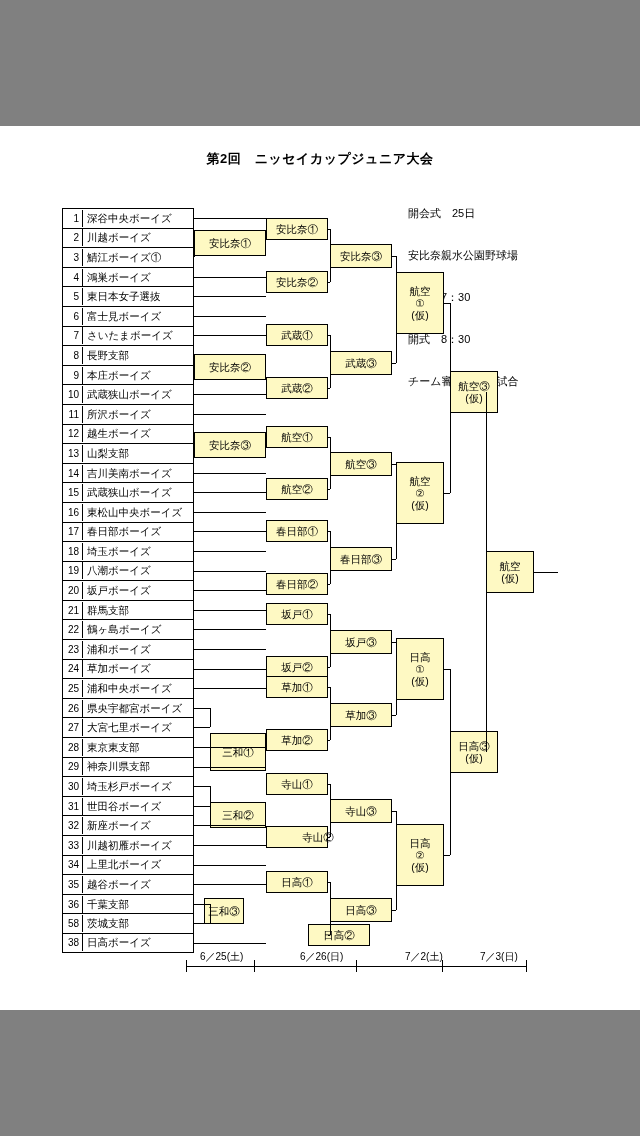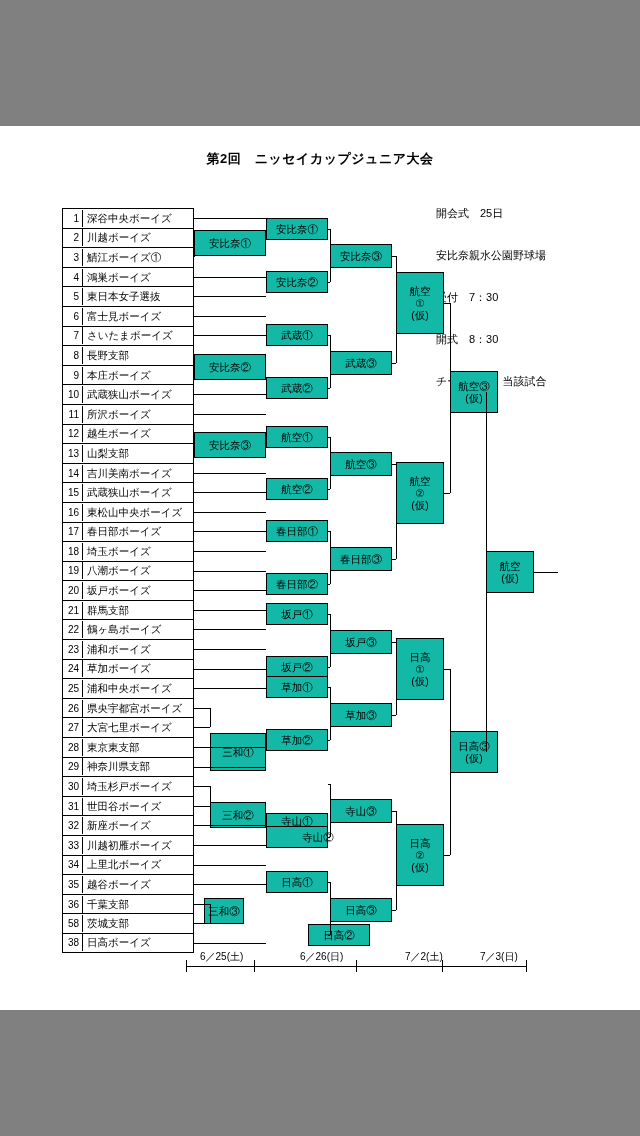--- a/index.html
+++ b/index.html
@@ -37,21 +37,21 @@
   }
   .info {
     position: absolute;
     left: 408px;
     top: 52px;
     font-size: 11px;
     line-height: 14px;
     color: #000;
     white-space: pre;
   }
-  .info div { white-space: pre; margin-left: 28px; }
+  .info div { white-space: pre; }
 
   
   .teams {
     position: absolute;
     left: 62px;
     top: 82px;
     width: 132px;
   }
   .team-row {
     display: flex;
@@ -81,21 +81,21 @@
     line-height: 17px;
     white-space: nowrap;
     overflow: hidden;
   }
 
   
   .node {
     position: absolute;
     box-sizing: border-box;
     border: 1px solid #000;
-    background: #14b8a6;
+    background: #fef9c3;
     font-size: 10.5px;
     color: #000;
     text-align: center;
     white-space: pre;
     display: flex;
     align-items: center;
     justify-content: center;
     line-height: 12px;
   }
   .line {
@@ -297,21 +297,21 @@
         <div class="node" style="left: 266px; top: 198px; width: 62px; height: 22px;">武蔵①</div>
         <div class="node" style="left: 266px; top: 251px; width: 62px; height: 22px;">武蔵②</div>
         <div class="node" style="left: 266px; top: 300px; width: 62px; height: 22px;">航空①</div>
         <div class="node" style="left: 266px; top: 352px; width: 62px; height: 22px;">航空②</div>
         <div class="node" style="left: 266px; top: 394px; width: 62px; height: 22px;">春日部①</div>
         <div class="node" style="left: 266px; top: 447px; width: 62px; height: 22px;">春日部②</div>
         <div class="node" style="left: 266px; top: 477px; width: 62px; height: 22px;">坂戸①</div>
         <div class="node" style="left: 266px; top: 530px; width: 62px; height: 22px;">坂戸②</div>
         <div class="node" style="left: 266px; top: 550px; width: 62px; height: 22px;">草加①</div>
         <div class="node" style="left: 266px; top: 603px; width: 62px; height: 22px;">草加②</div>
-        <div class="node" style="left: 266px; top: 647px; width: 62px; height: 16px; margin-top: 40px;">寺山①</div>
+        <div class="node" style="left: 266px; top: 647px; width: 62px; height: 22px;">寺山①</div>
         <div class="node" style="left: 266px; top: 700px; width: 62px; height: 22px; padding-left: 42px;">寺山②</div>
         <div class="node" style="left: 266px; top: 745px; width: 62px; height: 22px;">日高①</div>
         <div class="node" style="left: 266px; top: 798px; width: 62px; height: 22px; margin-left: 42px;">日高②</div>
         <div class="node" style="left: 330px; top: 118px; width: 62px; height: 24px;">安比奈③</div>
         <div class="node" style="left: 330px; top: 225px; width: 62px; height: 24px;">武蔵③</div>
         <div class="node" style="left: 330px; top: 326px; width: 62px; height: 24px;">航空③</div>
         <div class="node" style="left: 330px; top: 421px; width: 62px; height: 24px;">春日部③</div>
         <div class="node" style="left: 330px; top: 504px; width: 62px; height: 24px;">坂戸③</div>
         <div class="node" style="left: 330px; top: 577px; width: 62px; height: 24px;">草加③</div>
         <div class="node" style="left: 330px; top: 673px; width: 62px; height: 24px;">寺山③</div>

